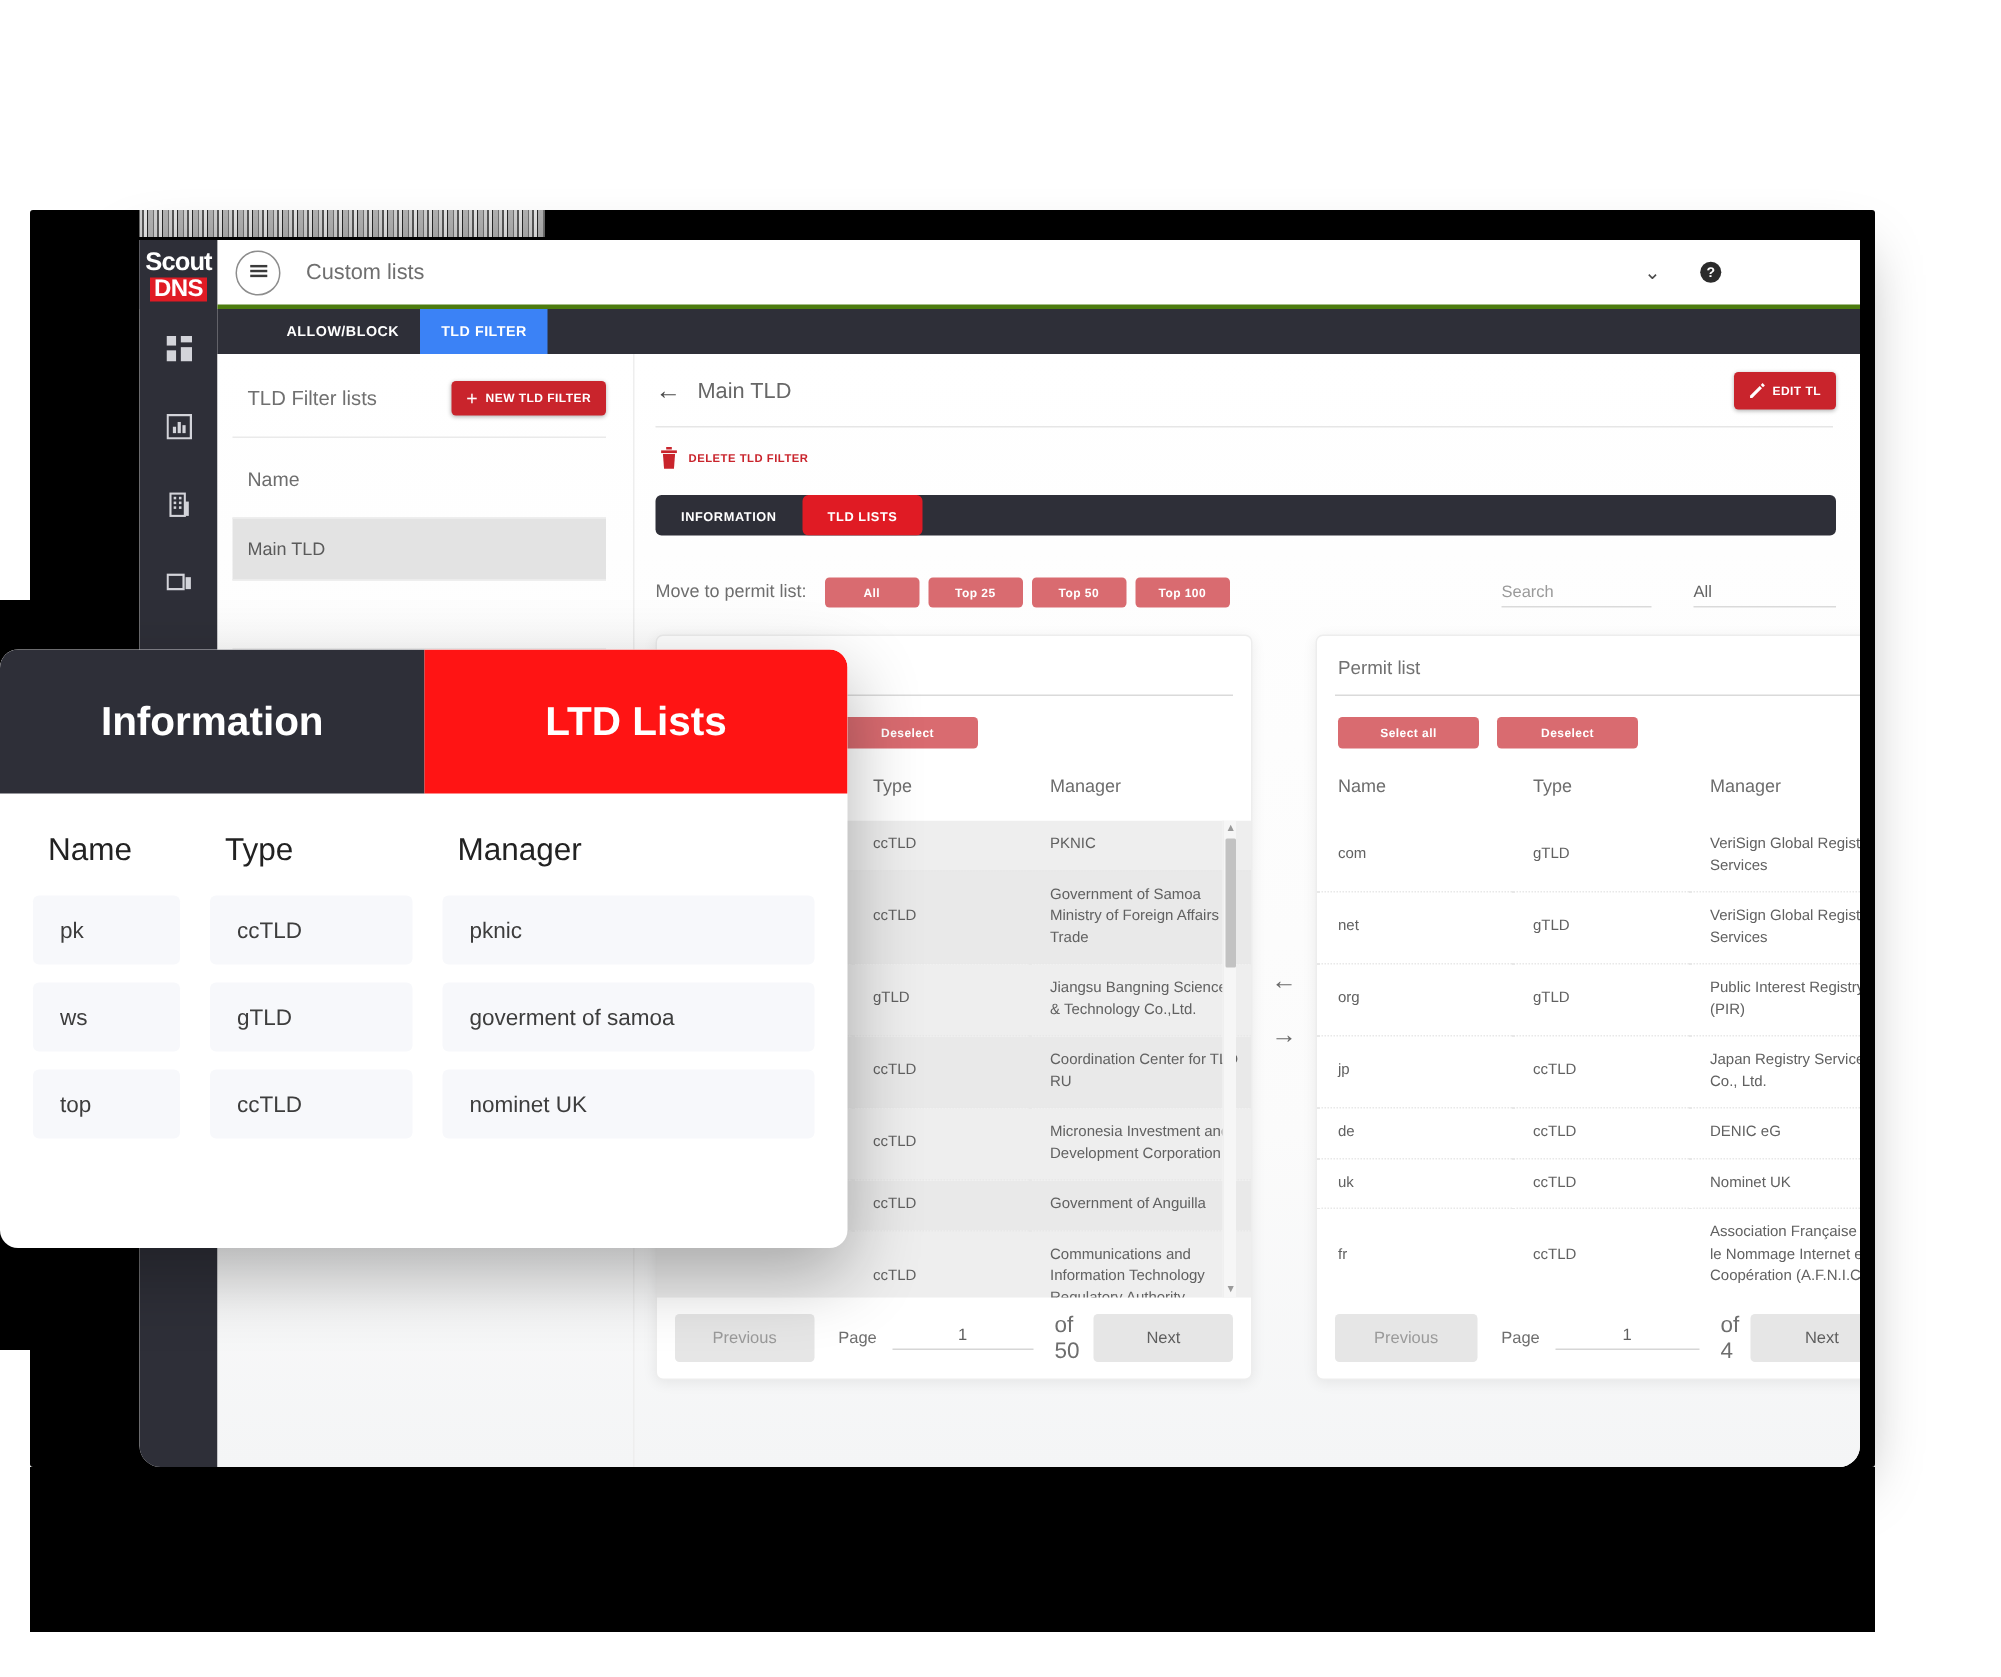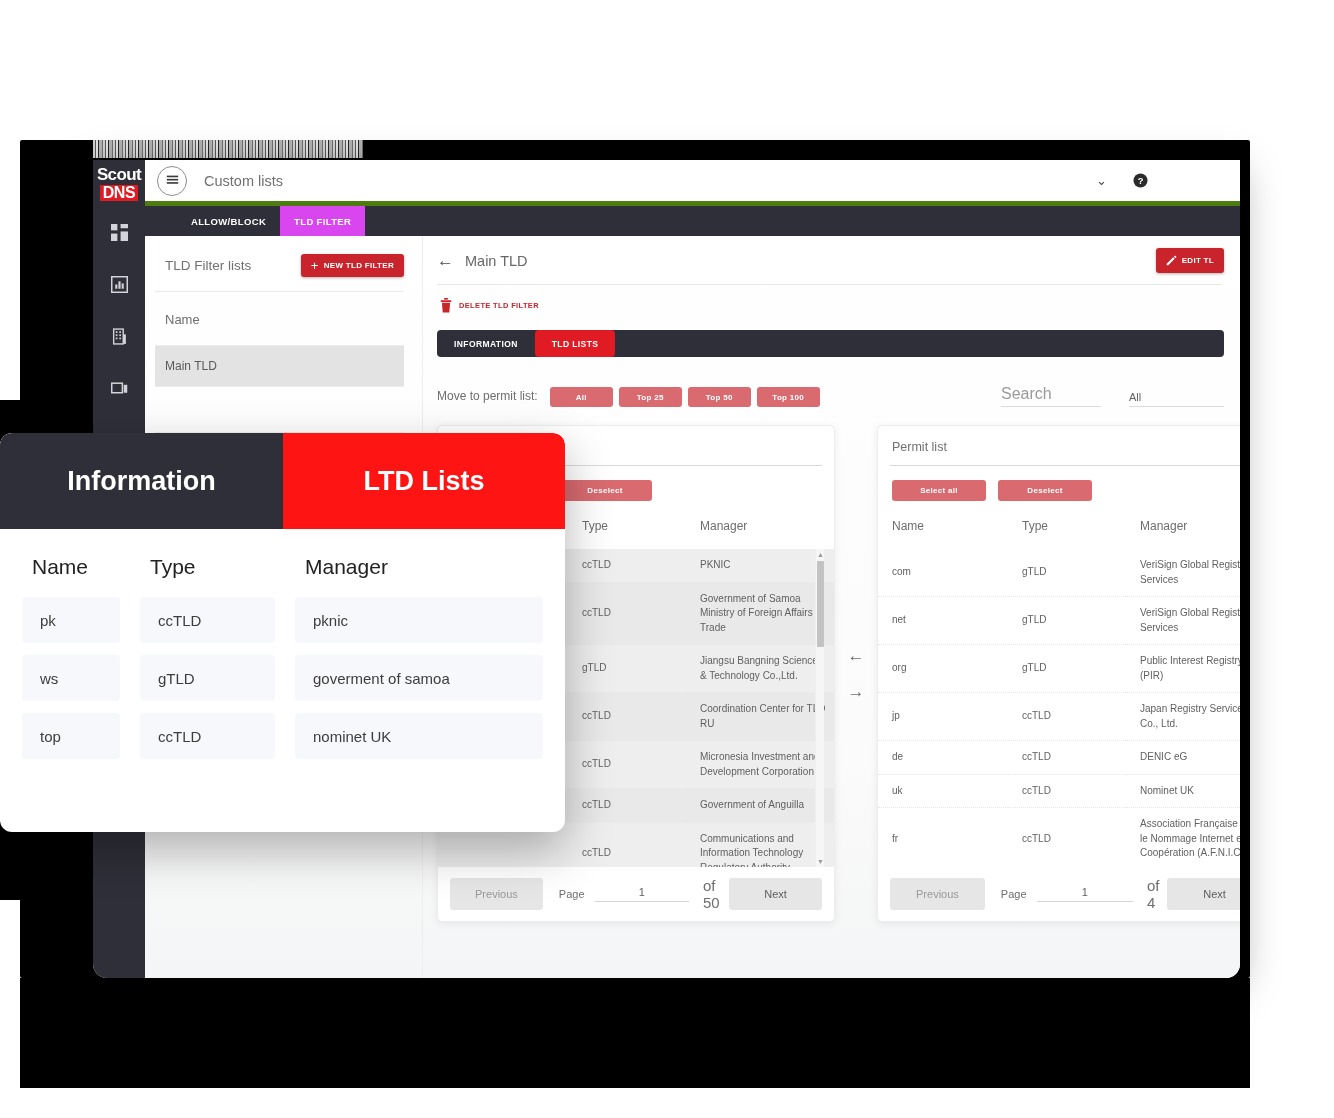--- a/index.html
+++ b/index.html
@@ -58,42 +58,42 @@
     color:#dcdce2; opacity:.92;
   }
   .rail-icon:first-of-type { margin-top: 36px; }
   .rail-icon svg { width: 17px; height: 17px; fill: #e2e2e8; }
   #rail-divider { width: 20px; height: 2px; background:#6f7078; margin-top: 26px; }
 
   
   #topbar {
     position:absolute; left:52px; top:0; right:0; height:46px;
     background:#ffffff; display:flex; align-items:center; padding-left: 12px;
-    border-bottom: 5px solid #4d7c0f;
+    border-bottom: 3px solid #4d7c0f;
   }
   #hamburger {
     width: 30px; height:30px; border:1px solid #8d8d8d; border-radius:50%;
     display:flex; align-items:center; justify-content:center; flex:0 0 auto;
   }
   #hamburger svg { width:13px; height:13px; fill:#3a3a3a; }
   #topbar-title { margin-left:17px; font-size:14.5px; color:#6f6f6f; }
   #topbar-right { margin-left:auto; display:flex; align-items:center; gap: 26px; padding-right: 92px; }
   #chevron { color:#4a4a4a; font-size: 13px; }
   #help-icon svg { width:15px; height:15px; fill:#2b2b2b; display:block; }
 
   
   #tabstrip {
     position:absolute; left:52px; top:46px; right:0; height:30px;
     background:#2e2f38; display:flex; align-items:stretch; padding-left: 32px;
   }
   .strip-tab {
     display:flex; align-items:center; padding: 0 14px;
     font-size: 9.5px; font-weight: bold; letter-spacing:.35px; color:#ffffff;
   }
-  .strip-tab.active { background:#d946ef; }
+  .strip-tab.active { background:#3b82f6; }
 
   
   #body { position:absolute; left:52px; top:76px; right:0; bottom:0; display:flex;
           background: linear-gradient(180deg,#ffffff 0%,#fbfbfb 70%,#f4f5f6 100%); }
 
   
   #left-panel { width: 278px; flex: 0 0 278px; border-right:1px solid #eeeeee; padding: 12px 18px 0 10px; }
   #lp-head { display:flex; align-items:center; justify-content:space-between; padding: 6px 0 14px 10px; }
   #lp-title { font-size: 13.5px; color:#707070; }
   .btn-red {
@@ -135,21 +135,21 @@
   #controls { display:flex; align-items:flex-end; margin-top: 28px; padding-right: 16px; }
   #move-label { font-size:12px; color:#6e6e6e; margin-right: 12px; padding-bottom: 4px; }
   .chip {
     background:#d96b70; color:#fff; border:none; border-radius:3px;
     font-size: 8px; font-weight:bold; letter-spacing:.3px;
     width: 63px; height: 20px; margin-right: 6px;
   }
   #controls-right { margin-left:auto; display:flex; align-items:flex-end; gap: 28px; }
   .underline-field { border-bottom:1px solid #dadada; padding-bottom:3px; }
   #search-field { width: 100px; }
-  #search-field .lbl { font-size:16px; color:#9a9a9a; }
+  #search-field .lbl { font-size:11px; color:#9a9a9a; }
   #scope-field { width: 95px; }
   #scope-field .lbl { font-size:11px; color:#636363; }
 
   
   #lists { display:flex; margin-top: 18px; padding-right: 0; }
   .list-card {
     background:#fff; border:1px solid #ededed; border-radius:5px;
     box-shadow: 0 2px 9px rgba(0,0,0,.07);
     padding: 12px 0 10px 0;
   }

